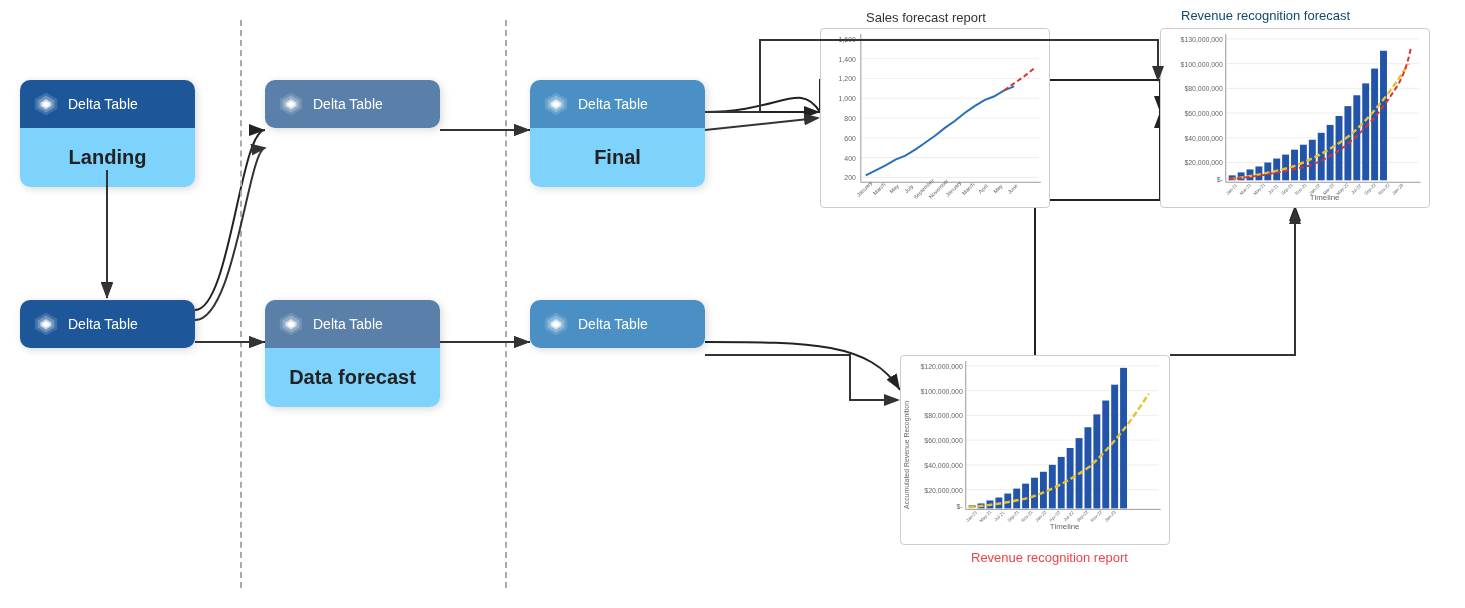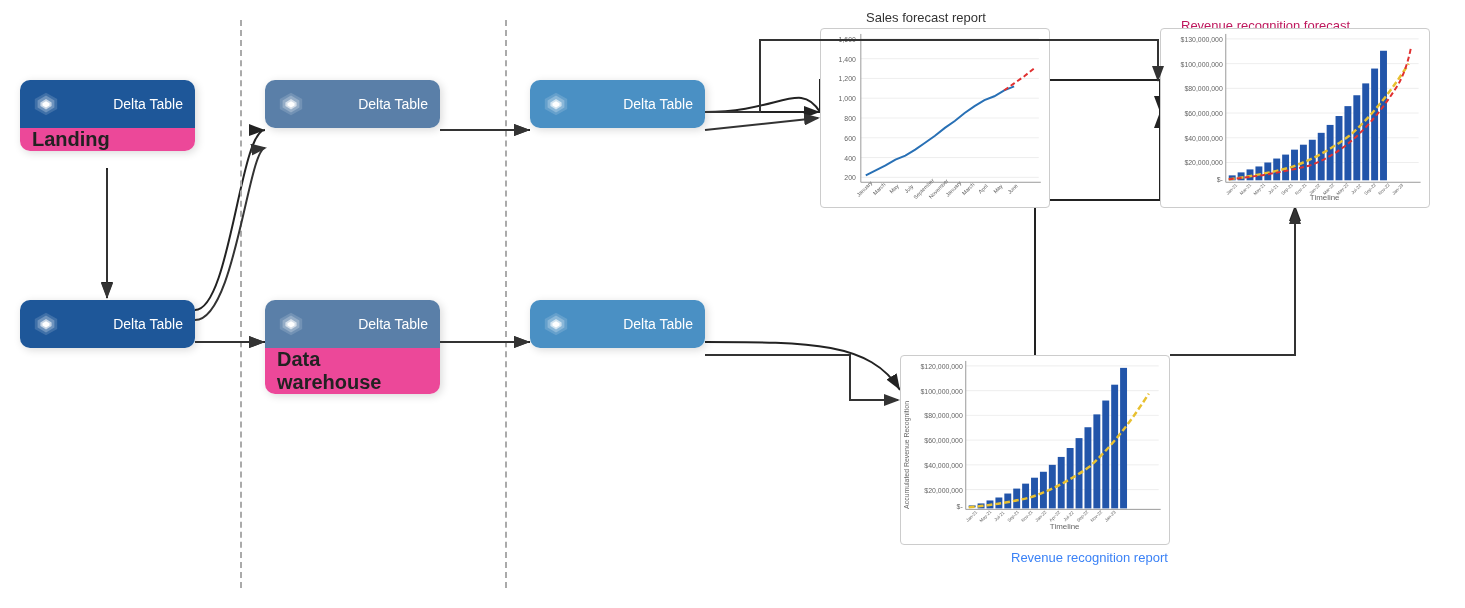--- a/index.html
+++ b/index.html
@@ -26,40 +26,40 @@
       box-shadow: 2px 2px 8px rgba(0,0,0,0.15);
       width: 175px;
     }
 
     .dt-node-header {
       background: #1e5799;
       padding: 10px 12px;
       display: flex;
       align-items: center;
       gap: 8px;
-      justify-content: space-between;
     }
 
     .dt-node-header.light-blue {
       background: #4a90c4;
     }
 
     .dt-node-header.medium-blue {
       background: #5a7fa8;
     }
 
     .dt-node-label {
       color: #fff;
       font-size: 14px;
       font-weight: 500;
     }
 
     .dt-node-body {
-      background: #ec4899;
-      padding: 0 12px;
+      background: #7dd3fc;
+      padding: 18px 12px;
+      text-align: center;
     }
 
     .dt-node-body-text {
       font-size: 20px;
       font-weight: 600;
       color: #222;
     }
 
     
     .db-icon {
@@ -195,33 +195,36 @@
     <div class="dt-node-header medium-blue" style="background:#5a7fa8;">
       <svg class="db-icon" viewBox="0 0 40 40">
         <polygon points="20,4 36,13 36,27 20,36 4,27 4,13" fill="rgba(255,255,255,0.15)"></polygon>
         <polygon points="20,8 32,15 32,25 20,32 8,25 8,15" fill="rgba(255,255,255,0.25)"></polygon>
         <polygon points="20,13 28,18 28,23 20,28 12,23 12,18" fill="rgba(255,255,255,0.6)"></polygon>
         <polygon points="20,16 25,19 25,22 20,25 15,22 15,19" fill="white"></polygon>
       </svg>
       <span class="dt-node-label">Delta Table</span>
     </div>
     <div class="dt-node-body">
-      <span class="dt-node-body-text">Data warehouse</span>
+      <span class="dt-node-body-text">Data forecast</span>
     </div>
   </div>
 
   <div class="dt-node" style="left:530px; top:80px;">
     <div class="dt-node-header light-blue" style="background:#4a90c4;">
       <svg class="db-icon" viewBox="0 0 40 40">
         <polygon points="20,4 36,13 36,27 20,36 4,27 4,13" fill="rgba(255,255,255,0.15)"></polygon>
         <polygon points="20,8 32,15 32,25 20,32 8,25 8,15" fill="rgba(255,255,255,0.25)"></polygon>
         <polygon points="20,13 28,18 28,23 20,28 12,23 12,18" fill="rgba(255,255,255,0.6)"></polygon>
         <polygon points="20,16 25,19 25,22 20,25 15,22 15,19" fill="white"></polygon>
       </svg>
       <span class="dt-node-label">Delta Table</span>
+    </div>
+    <div class="dt-node-body">
+      <span class="dt-node-body-text">Final</span>
     </div>
   </div>
 
   <div class="dt-node" style="left:530px; top:300px;">
     <div class="dt-node-header light-blue" style="background:#4a90c4;">
       <svg class="db-icon" viewBox="0 0 40 40">
         <polygon points="20,4 36,13 36,27 20,36 4,27 4,13" fill="rgba(255,255,255,0.15)"></polygon>
         <polygon points="20,8 32,15 32,25 20,32 8,25 8,15" fill="rgba(255,255,255,0.25)"></polygon>
         <polygon points="20,13 28,18 28,23 20,28 12,23 12,18" fill="rgba(255,255,255,0.6)"></polygon>
         <polygon points="20,16 25,19 25,22 20,25 15,22 15,19" fill="white"></polygon>
@@ -266,21 +269,21 @@
       <text x="105" y="163" font-size="5.5" text-anchor="middle" fill="#666" transform="rotate(-45,105,163)">September</text>
       <text x="120" y="163" font-size="5.5" text-anchor="middle" fill="#666" transform="rotate(-45,120,163)">November</text>
       <text x="135" y="163" font-size="5.5" text-anchor="middle" fill="#666" transform="rotate(-45,135,163)">January</text>
       <text x="150" y="163" font-size="5.5" text-anchor="middle" fill="#666" transform="rotate(-45,150,163)">March</text>
       <text x="165" y="163" font-size="5.5" text-anchor="middle" fill="#666" transform="rotate(-45,165,163)">April</text>
       <text x="180" y="163" font-size="5.5" text-anchor="middle" fill="#666" transform="rotate(-45,180,163)">May</text>
       <text x="195" y="163" font-size="5.5" text-anchor="middle" fill="#666" transform="rotate(-45,195,163)">June</text>
     </svg>
   </div>
 
-  <div class="chart-title" style="left:1170px; top:18px; font-size:13px; color:#be185d;">Revenue recognition forecast</div>
+  <div class="chart-title" style="left:1170px; top:8px; font-size:13px; color:#0c4a6e;">Revenue recognition forecast</div>
   <div class="chart-thumb" style="left:1160px; top:28px; width:270px; height:180px;">
     <svg class="chart-inner" viewBox="0 0 270 180">
 
       <line x1="65" y1="10" x2="260" y2="10" stroke="#ddd" stroke-width="0.5"></line>
       <line x1="65" y1="35" x2="260" y2="35" stroke="#ddd" stroke-width="0.5"></line>
       <line x1="65" y1="60" x2="260" y2="60" stroke="#ddd" stroke-width="0.5"></line>
       <line x1="65" y1="85" x2="260" y2="85" stroke="#ddd" stroke-width="0.5"></line>
       <line x1="65" y1="110" x2="260" y2="110" stroke="#ddd" stroke-width="0.5"></line>
       <line x1="65" y1="135" x2="260" y2="135" stroke="#ddd" stroke-width="0.5"></line>
 
@@ -388,21 +391,21 @@
       <text x="114" y="163" font-size="4.5" text-anchor="middle" fill="#666" transform="rotate(-45,114,163)">Sep-21</text>
       <text x="128" y="163" font-size="4.5" text-anchor="middle" fill="#666" transform="rotate(-45,128,163)">Nov-21</text>
       <text x="142" y="163" font-size="4.5" text-anchor="middle" fill="#666" transform="rotate(-45,142,163)">Jan-22</text>
       <text x="156" y="163" font-size="4.5" text-anchor="middle" fill="#666" transform="rotate(-45,156,163)">Apr-22</text>
       <text x="170" y="163" font-size="4.5" text-anchor="middle" fill="#666" transform="rotate(-45,170,163)">Jul-22</text>
       <text x="184" y="163" font-size="4.5" text-anchor="middle" fill="#666" transform="rotate(-45,184,163)">Sep-22</text>
       <text x="198" y="163" font-size="4.5" text-anchor="middle" fill="#666" transform="rotate(-45,198,163)">Nov-22</text>
       <text x="212" y="163" font-size="4.5" text-anchor="middle" fill="#666" transform="rotate(-45,212,163)">Jan-23</text>
     </svg>
   </div>
-  <div class="chart-title" style="left:1000px; top:550px; font-size:13px; color:#3b82f6;">Revenue recognition report</div>
+  <div class="chart-title" style="left:960px; top:550px; font-size:13px; color:#ef4444;">Revenue recognition report</div>
 
   <svg style="position:absolute;top:0;left:0;width:1465px;height:608px;pointer-events:none;">
     <defs>
       <marker id="arr" markerWidth="8" markerHeight="6" refX="7" refY="3" orient="auto">
         <polygon points="0 0, 8 3, 0 6" fill="#333"></polygon>
       </marker>
     </defs>
 
     <line x1="107" y1="170" x2="107" y2="297" stroke="#333" stroke-width="2" marker-end="url(#arr)"></line>
 

